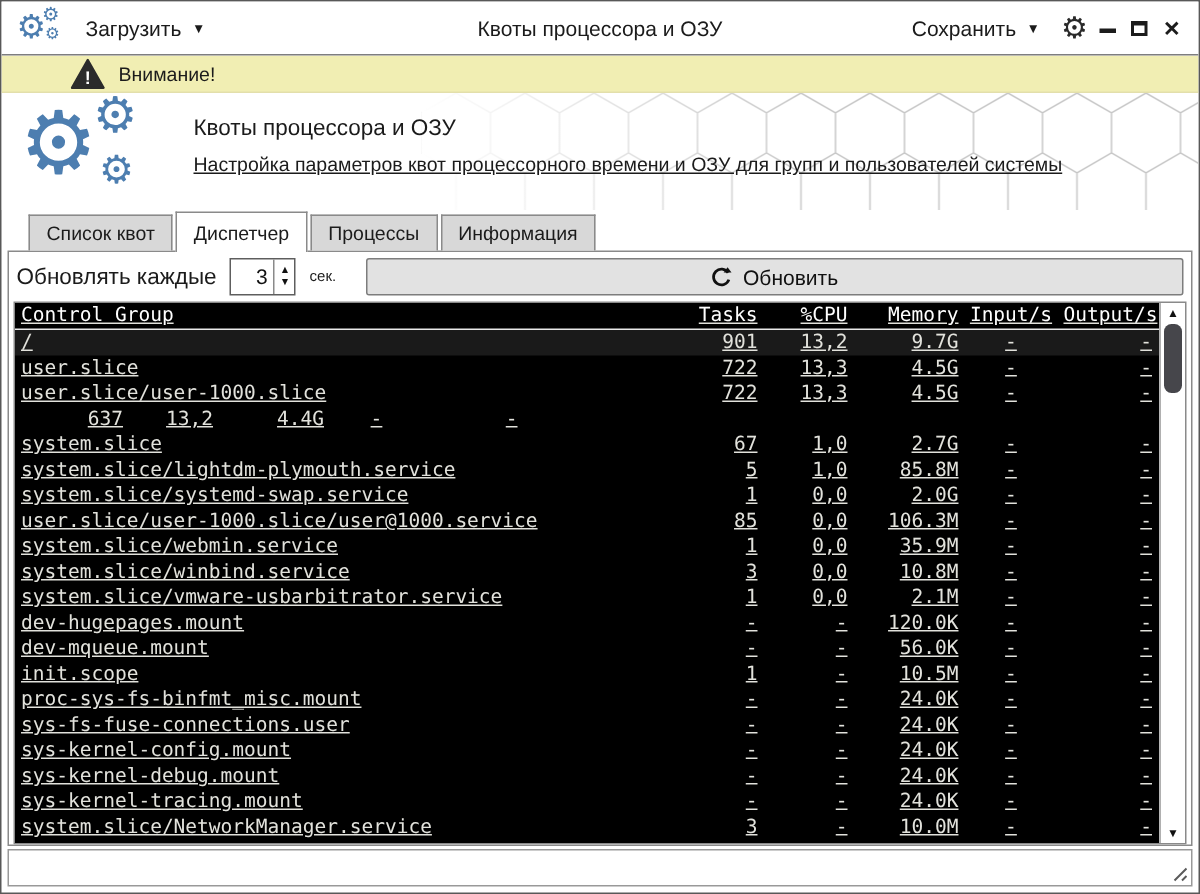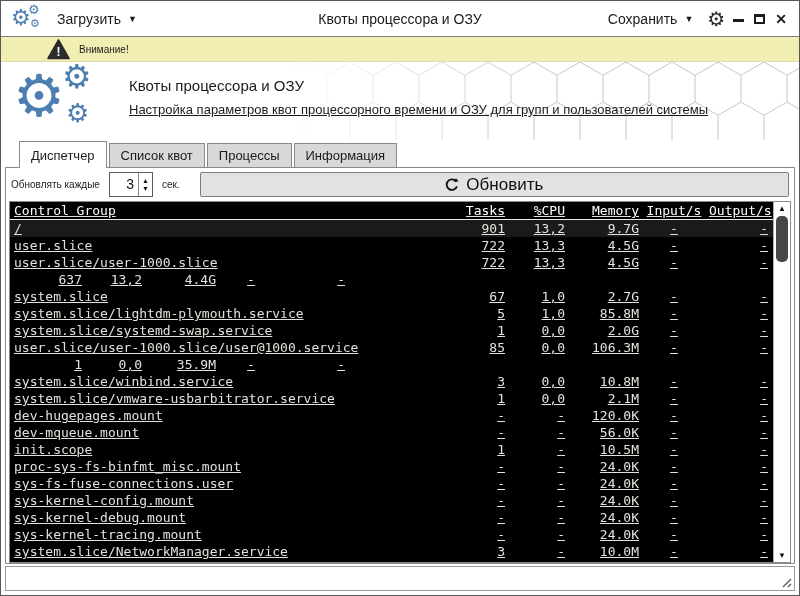--- a/index.html
+++ b/index.html
@@ -17,21 +17,21 @@
   .tb-title { position:absolute; left:50%; transform:translateX(-50%); font-size:14px; color:#1b1b1b; }
   .tb-right { margin-left:auto; display:flex; align-items:center; gap:8px; }
   .gear-btn { font-size:20px; color:#2a2a2a; line-height:1; }
   .winctl { display:flex; align-items:center; gap:10px; margin-right:2px; }
   .ic-min { width:11px; height:3px; background:#1c1c1c; margin-top:4px; }
   .ic-max { width:11px; height:10px; border:2px solid #1c1c1c; border-top-width:3px; background:#fff; }
   .ic-close { font-size:14px; font-weight:bold; color:#1c1c1c; line-height:1; }
 
   
   .warnbar { height:25px; background:var(--warning-bg); display:flex; align-items:center; padding-left:46px; gap:9px; border-bottom:1px solid #e3dfab; }
-  .warnbar .wtext { font-size:10px; color:#1b1b1b; }
+  .warnbar .wtext { font-size:13px; color:#1b1b1b; }
 
   
   .header { position:relative; height:78px; background:#fff; overflow:hidden; }
   .hexsvg { position:absolute; left:280px; top:0; }
   .hexfade { position:absolute; left:280px; top:0; width:260px; height:100%; background:linear-gradient(90deg,#ffffff 0%, rgba(255,255,255,0) 100%); }
   .logo-lg { position:absolute; left:12px; top:3px; width:100px; height:72px; color:var(--gear-blue); }
   .logo-lg .g1 { position:absolute; left:0; top:2px; font-size:58px; line-height:1; }
   .logo-lg .g2 { position:absolute; left:49px; top:-5px; font-size:33px; line-height:1; }
   .logo-lg .g3 { position:absolute; left:53px; top:35px; font-size:26px; line-height:1; }
   .htext { position:absolute; left:128px; top:15px; z-index:2; }
@@ -39,26 +39,26 @@
   .hsub { font-size:13px; color:#1b1b1b;text-decoration:underline; }
 
   
   .tabs { display:flex; align-items:flex-end; padding-left:18px; height:27px; position:relative; z-index:3; }
   .tab { background:#d8d8d8; border:1px solid #8a8a8a; border-bottom:none; padding:4px 11px 5px 11px; font-size:13px; color:#1b1b1b; margin-right:2px; height:24px; }
   .tab.active { background:#ffffff; height:27px; padding-top:6px; margin-bottom:-1px; position:relative; z-index:4; }
 
   
   .panel { margin:0 4px; border:1px solid #8a8a8a; background:#fff; height:397px; position:relative; z-index:1; }
   .controls { display:flex; align-items:center; padding:4px 5px 2px 5px; }
-  .ctl-label { font-size:10px; color:#1b1b1b; white-space:nowrap; }
+  .ctl-label { font-size:15px; color:#1b1b1b; white-space:nowrap; }
   .spin { display:flex; border:1px solid #5e5e5e; background:#fff; height:25px; margin:0 9px; }
   .spin-val { width:28px; text-align:right; line-height:23px; font-size:14px; padding-right:4px; color:#111; }
   .spin-btns { width:14px; border-left:1px solid #8a8a8a; display:flex; flex-direction:column; align-items:center; justify-content:center; font-size:7px; line-height:8px; color:#111; }
   .sec-label { font-size:10px; color:#1b1b1b; margin-right:4px; }
-  .refresh-btn { flex:1; margin-left:16px; height:25px; border:1px solid #7d7d7d; background:#e2e2e2; border-radius:2px; display:flex; align-items:center; justify-content:center; gap:7px; font-size:17px; color:#111; }
+  .refresh-btn { flex:1; margin-left:16px; height:25px; border:1px solid #7d7d7d; background:#e2e2e2; border-radius:2px; display:flex; align-items:center; justify-content:center; gap:7px; font-size:14px; color:#111; }
 
   
   .termwrap { margin:2px 3px 3px 3px; border:1px solid #8a8a8a; height:362px; background:#fff; display:flex; }
   .term { flex:1; background:var(--terminal-bg); color:var(--terminal-text); font-family:"DejaVu Sans Mono", monospace; font-size:13px; overflow:hidden;text-decoration:underline; }
   .thead, .trow { display:flex; white-space:pre; }
   .thead { color:#ffffff; border-bottom:1px solid #eaeaea; height:18px; line-height:17px; }
   .trow { height:17px; line-height:17px; }
   .trow.selected { background:#1a1a1a; }
   .c-group { flex:1; padding-left:4px; overflow:hidden; text-align:left; }
   .c-tasks { width:72px; text-align:right; }
@@ -128,22 +128,22 @@
       <span class="g2">⚙</span>
       <span class="g3">⚙</span>
     </div>
     <div class="htext">
       <div class="htitle">Квоты процессора и ОЗУ</div>
       <div class="hsub">Настройка параметров квот процессорного времени и ОЗУ для групп и пользователей системы</div>
     </div>
   </div>
 
   <div class="tabs">
+    <div class="tab">Список квот</div>
     <div class="tab active">Диспетчер</div>
-    <div class="tab">Список квот</div>
     <div class="tab">Процессы</div>
     <div class="tab">Информация</div>
   </div>
 
   <div class="panel">
     <div class="controls">
       <span class="ctl-label">Обновлять каждые</span>
       <div class="spin">
         <div class="spin-val">3</div>
         <div class="spin-btns">
@@ -173,21 +173,21 @@
         </div>
         <div>
             <div class="trow selected"><div class="c-group">/</div><div class="c-tasks">901</div><div class="c-cpu">13,2</div><div class="c-memory">9.7G</div><div class="c-input">-</div><div class="c-output">-</div></div>
             <div class="trow"><div class="c-group">user.slice</div><div class="c-tasks">722</div><div class="c-cpu">13,3</div><div class="c-memory">4.5G</div><div class="c-input">-</div><div class="c-output">-</div></div>
             <div class="trow"><div class="c-group">user.slice/user-1000.slice</div><div class="c-tasks">722</div><div class="c-cpu">13,3</div><div class="c-memory">4.5G</div><div class="c-input">-</div><div class="c-output">-</div></div>
             <div class="trow"><div class="c-tasks">637</div><div class="c-cpu">13,2</div><div class="c-memory">4.4G</div><div class="c-input">-</div><div class="c-output">-</div></div>
             <div class="trow"><div class="c-group">system.slice</div><div class="c-tasks">67</div><div class="c-cpu">1,0</div><div class="c-memory">2.7G</div><div class="c-input">-</div><div class="c-output">-</div></div>
             <div class="trow"><div class="c-group">system.slice/lightdm-plymouth.service</div><div class="c-tasks">5</div><div class="c-cpu">1,0</div><div class="c-memory">85.8M</div><div class="c-input">-</div><div class="c-output">-</div></div>
             <div class="trow"><div class="c-group">system.slice/systemd-swap.service</div><div class="c-tasks">1</div><div class="c-cpu">0,0</div><div class="c-memory">2.0G</div><div class="c-input">-</div><div class="c-output">-</div></div>
             <div class="trow"><div class="c-group">user.slice/user-1000.slice/user@1000.service</div><div class="c-tasks">85</div><div class="c-cpu">0,0</div><div class="c-memory">106.3M</div><div class="c-input">-</div><div class="c-output">-</div></div>
-            <div class="trow"><div class="c-tasks">1</div><div class="c-cpu">0,0</div><div class="c-memory">35.9M</div><div class="c-input">-</div><div class="c-output">-</div></div>
+            <div class="trow"><div class="c-group">system.slice/webmin.service</div><div class="c-tasks">1</div><div class="c-cpu">0,0</div><div class="c-memory">35.9M</div><div class="c-input">-</div><div class="c-output">-</div></div>
             <div class="trow"><div class="c-group">system.slice/winbind.service</div><div class="c-tasks">3</div><div class="c-cpu">0,0</div><div class="c-memory">10.8M</div><div class="c-input">-</div><div class="c-output">-</div></div>
             <div class="trow"><div class="c-group">system.slice/vmware-usbarbitrator.service</div><div class="c-tasks">1</div><div class="c-cpu">0,0</div><div class="c-memory">2.1M</div><div class="c-input">-</div><div class="c-output">-</div></div>
             <div class="trow"><div class="c-group">dev-hugepages.mount</div><div class="c-tasks">-</div><div class="c-cpu">-</div><div class="c-memory">120.0K</div><div class="c-input">-</div><div class="c-output">-</div></div>
             <div class="trow"><div class="c-group">dev-mqueue.mount</div><div class="c-tasks">-</div><div class="c-cpu">-</div><div class="c-memory">56.0K</div><div class="c-input">-</div><div class="c-output">-</div></div>
             <div class="trow"><div class="c-group">init.scope</div><div class="c-tasks">1</div><div class="c-cpu">-</div><div class="c-memory">10.5M</div><div class="c-input">-</div><div class="c-output">-</div></div>
             <div class="trow"><div class="c-group">proc-sys-fs-binfmt_misc.mount</div><div class="c-tasks">-</div><div class="c-cpu">-</div><div class="c-memory">24.0K</div><div class="c-input">-</div><div class="c-output">-</div></div>
             <div class="trow"><div class="c-group">sys-fs-fuse-connections.user</div><div class="c-tasks">-</div><div class="c-cpu">-</div><div class="c-memory">24.0K</div><div class="c-input">-</div><div class="c-output">-</div></div>
             <div class="trow"><div class="c-group">sys-kernel-config.mount</div><div class="c-tasks">-</div><div class="c-cpu">-</div><div class="c-memory">24.0K</div><div class="c-input">-</div><div class="c-output">-</div></div>
             <div class="trow"><div class="c-group">sys-kernel-debug.mount</div><div class="c-tasks">-</div><div class="c-cpu">-</div><div class="c-memory">24.0K</div><div class="c-input">-</div><div class="c-output">-</div></div>
             <div class="trow"><div class="c-group">sys-kernel-tracing.mount</div><div class="c-tasks">-</div><div class="c-cpu">-</div><div class="c-memory">24.0K</div><div class="c-input">-</div><div class="c-output">-</div></div>

